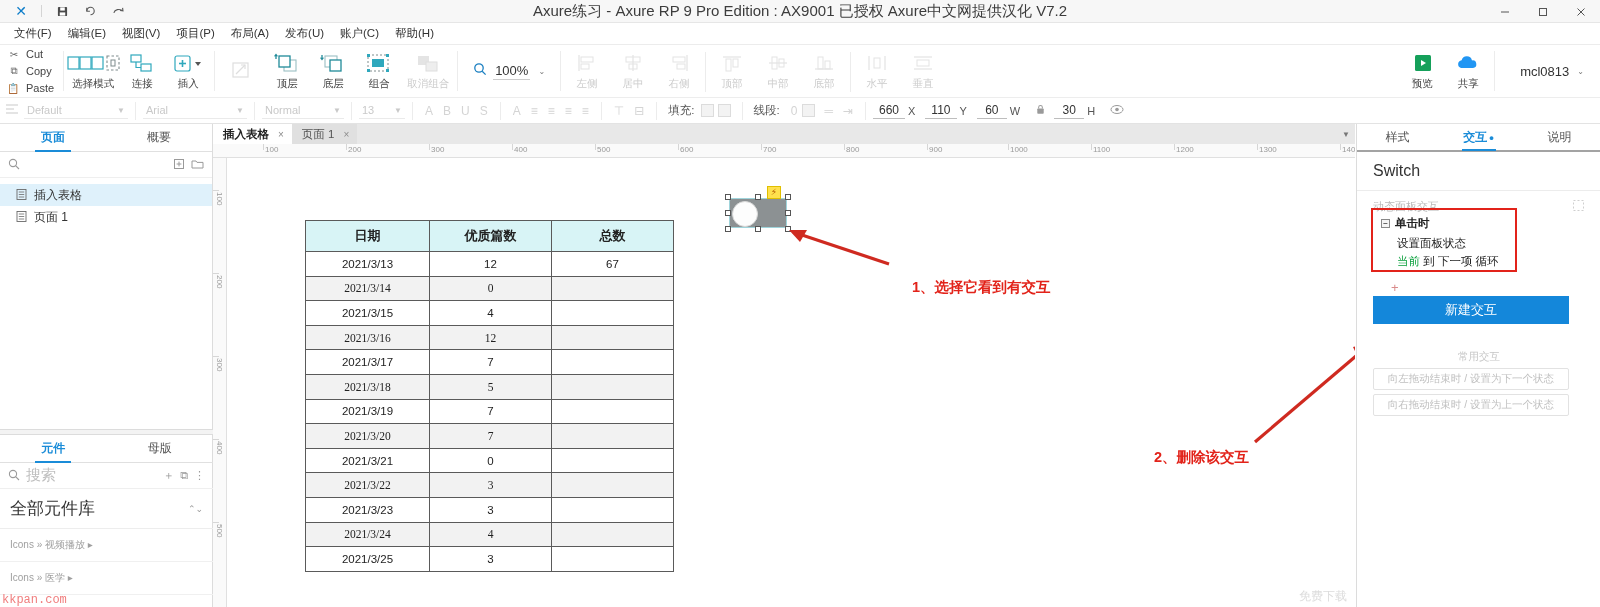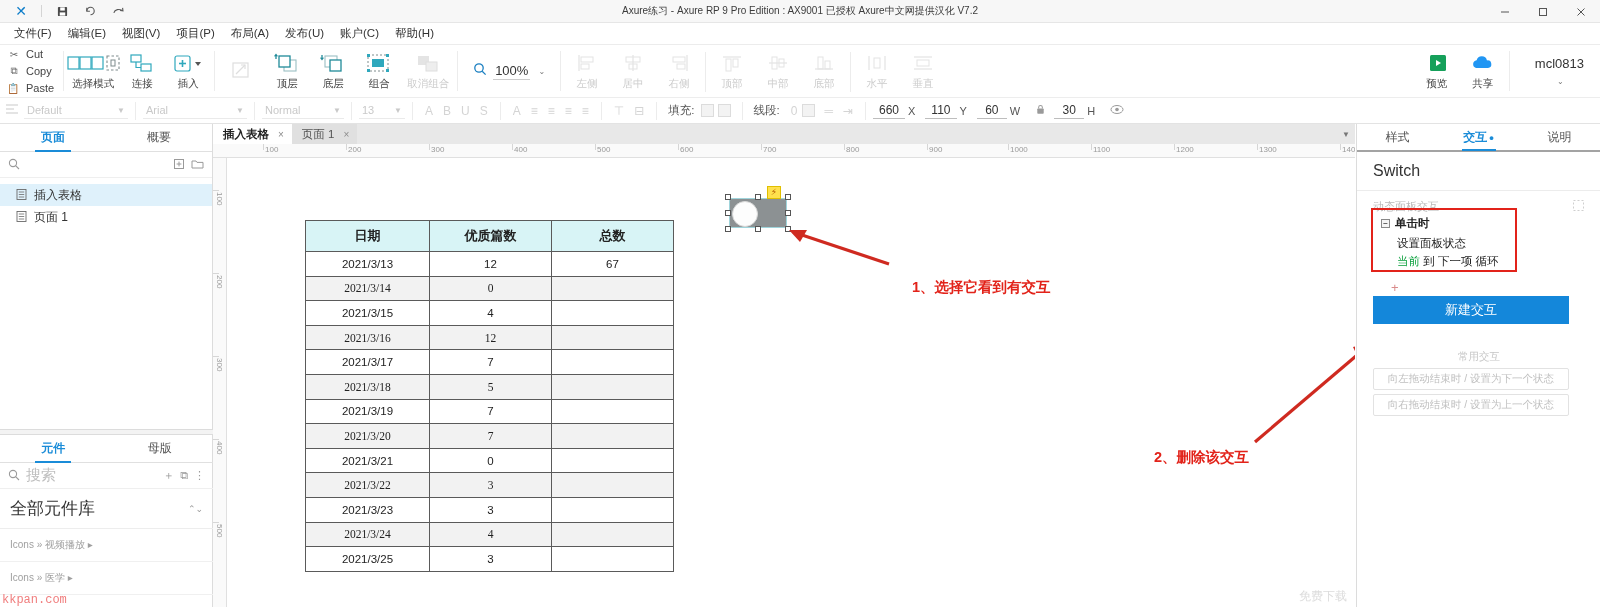--- a/index.html
+++ b/index.html
@@ -19,21 +19,21 @@
   }
   .tb-left { display: flex; align-items: center; padding-left: 8px; gap: 2px; }
   .tb-icon {
     width: 26px; height: 20px; display: flex; align-items: center; justify-content: center;
     color: #5a5a5a; font-size: 12px; cursor: default;
   }
   .logo-x { color: #0d7dc9; font-size: 14px; font-weight: bold; font-family: "DejaVu Sans", sans-serif;}
   .tb-sep { width: 1px; height: 12px; background: #d4d4d4; margin: 0 5px; }
   .tb-title {
     position: absolute; left: 0; width: 1600px; text-align: center;
-    font-size: 10px; color: #3c3c3c; pointer-events: none;
+    font-size: 15px; color: #3c3c3c; pointer-events: none;
   }
   .winbtns { position: absolute; right: 0; top: 0; height: 23px; display: flex; }
   .winbtn {
     width: 38px; height: 23px; display: flex; align-items: center; justify-content: center;
     font-size: 11px; color: #555;
   }
   .winbtn svg { display: block; }
 
   
   .menubar {
@@ -58,21 +58,21 @@
     width: 46px; height: 50px; gap: 3px;
   }
   .rb-btn .lbl { font-size: 10.5px; color: #444; white-space: nowrap; }
   .rb-btn.dim .lbl { color: #cccccc; }
   .rb-btn.wide { width: 52px; }
   .rb-ico { height: 22px; display: flex; align-items: center; justify-content: center; }
   .caret { font-size: 8px; color: #777; margin-left: 2px; }
   .zoombox { display: flex; align-items: center; gap: 6px; padding: 0 12px; }
   .zoomval { font-size: 13px; color: #333; border-bottom: 1px solid #ccc; padding: 0 2px 1px 2px; }
   .rb-right { margin-left: auto; display: flex; align-items: center; padding-right: 16px; }
-  .user { font-size: 13px; color: #333; display: flex; align-items: center; gap: 6px; padding-left: 22px; flex-direction: column;}
+  .user { font-size: 13px; color: #333; display: flex; align-items: center; gap: 6px; padding-left: 22px;}
 
   
   .propbar {
     position: absolute; top: 98px; left: 0; width: 1600px; height: 26px;
     background: #fff; border-bottom: 1px solid #e3e3e3;
     display: flex; align-items: center; font-size: 11px; color: #c9c9c9;
   }
   .pb-sep { width: 1px; height: 18px; background: #ececec; margin: 0 7px; }
   .pb-sel {
     display: flex; align-items: center; justify-content: space-between;

